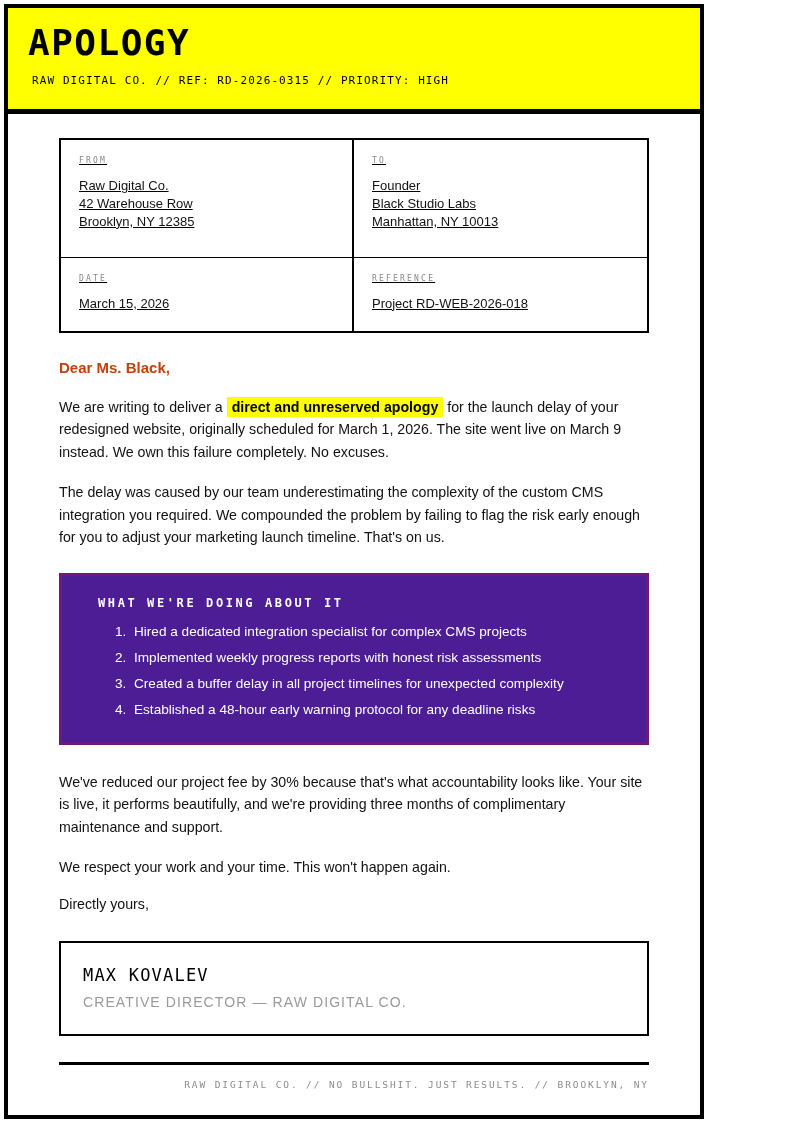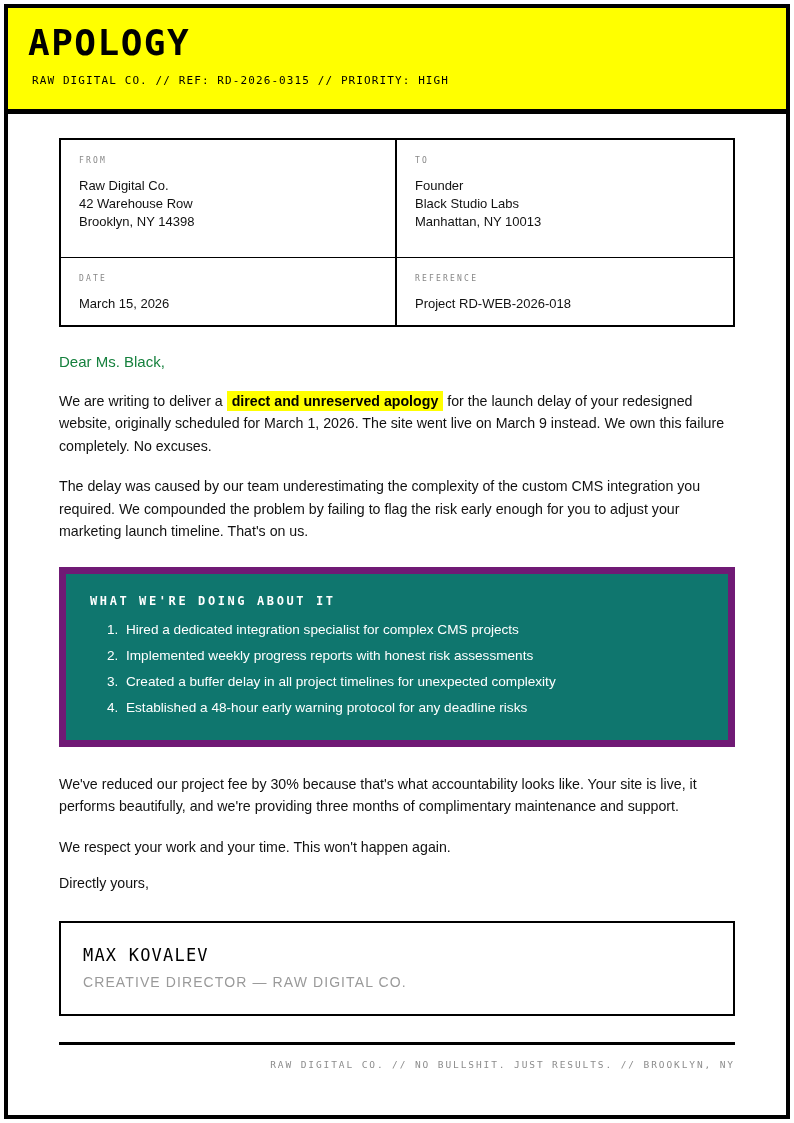--- a/index.html
+++ b/index.html
@@ -11,21 +11,21 @@
     width: 794px;
     height: 1123px;
     font-family: "Liberation Sans", sans-serif;
     -webkit-font-smoothing: none;
   }
 
   #page {
     position: absolute;
     left: 4px;
     top: 4px;
-    width: 786px;
+    width: 700px;
     height: 1115px;
     box-sizing: border-box;
     border: 4px solid #000000;
     background: #ffffff;
     overflow: hidden;
   }
 
   
   #header {
     background: #ffff00;
@@ -58,22 +58,23 @@
   }
 
   
   #address-grid {
     border: 2px solid #000000;
     display: grid;
     grid-template-columns: 1fr 1fr;
     margin-bottom: 26px;
   }
   .addr-cell {
-    padding: 16px 18px 12px 18px;
-    box-sizing: border-box;
+    padding: 16px 18px 18px 18px;
+    box-sizing: border-box;
+    text-decoration: underline;
   }
   .addr-cell.col-left {
     border-right: 2px solid #000000;
   }
   .addr-cell.row-top {
     border-bottom: 1px solid #000000;
   }
   .addr-label {
     font-family: "DejaVu Sans Mono", monospace;
     font-size: 8px;
@@ -87,46 +88,46 @@
     font-size: 13px;
     line-height: 18px;
     color: #111111;
   }
   .addr-cell.row-top { min-height: 118px; }
   .addr-cell.row-bottom { min-height: 58px; }
 
   
   .salutation {
     font-family: "Liberation Sans Narrow", "Liberation Sans", sans-serif;
-    font-weight: normal;
+    font-weight: bold;
     font-size: 15px;
-    color: #15803d;
+    color: #c2410c;
     margin: 0 0 20px 0;
   }
   .para {
     font-family: "Liberation Sans Narrow", "Liberation Sans", sans-serif;
     font-size: 14.2px;
     line-height: 22.5px;
     color: #111111;
     margin: 0 0 18px 0;
     max-width: 100%;
   }
   .hl {
     background: #ffff00;
     font-weight: bold;
     color: #000000;
     padding: 2px 5px;
   }
 
   
   #action-box {
-    background: #0f766e;
-    border: 7px solid #701a75;
-    box-sizing: border-box;
-    padding: 20px 22px 24px 22px;
+    background: #4c1d95;
+    border: 3px solid #701a75;
+    box-sizing: border-box;
+    padding: 20px 22px 24px 34px;
     margin: 24px 0 26px 0;
   }
   #action-heading {
     font-family: "DejaVu Sans Mono", monospace;
     font-weight: bold;
     font-size: 12px;
     letter-spacing: 2.6px;
     color: #ffffff;
     margin: 0 0 14px 2px;
   }
@@ -199,21 +200,21 @@
   </div>
 
   <div id="content">
 
     <div id="address-grid">
 
       <div class="addr-cell col-left row-top">
         <div class="addr-label">FROM</div>
         <div class="addr-line">Raw Digital Co.</div>
         <div class="addr-line">42 Warehouse Row</div>
-        <div class="addr-line">Brooklyn, NY 14398</div>
+        <div class="addr-line">Brooklyn, NY 12385</div>
       </div>
 
       <div class="addr-cell row-top">
         <div class="addr-label">TO</div>
         <div class="addr-line">Founder</div>
         <div class="addr-line">Black Studio Labs</div>
         <div class="addr-line">Manhattan, NY 10013</div>
       </div>
 
       <div class="addr-cell col-left row-bottom">

